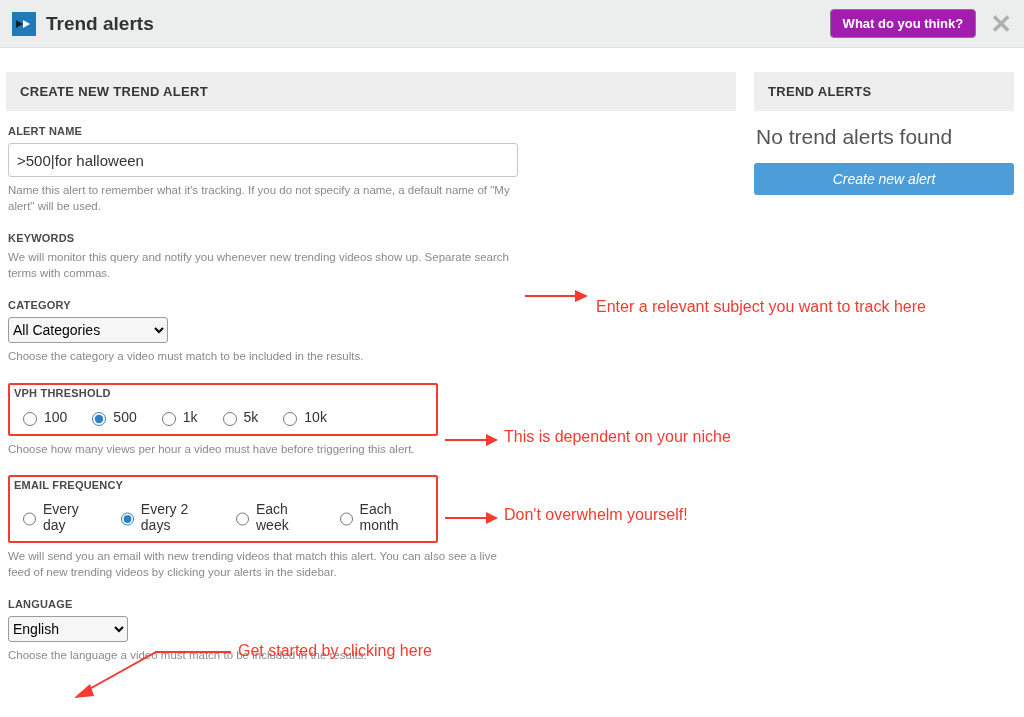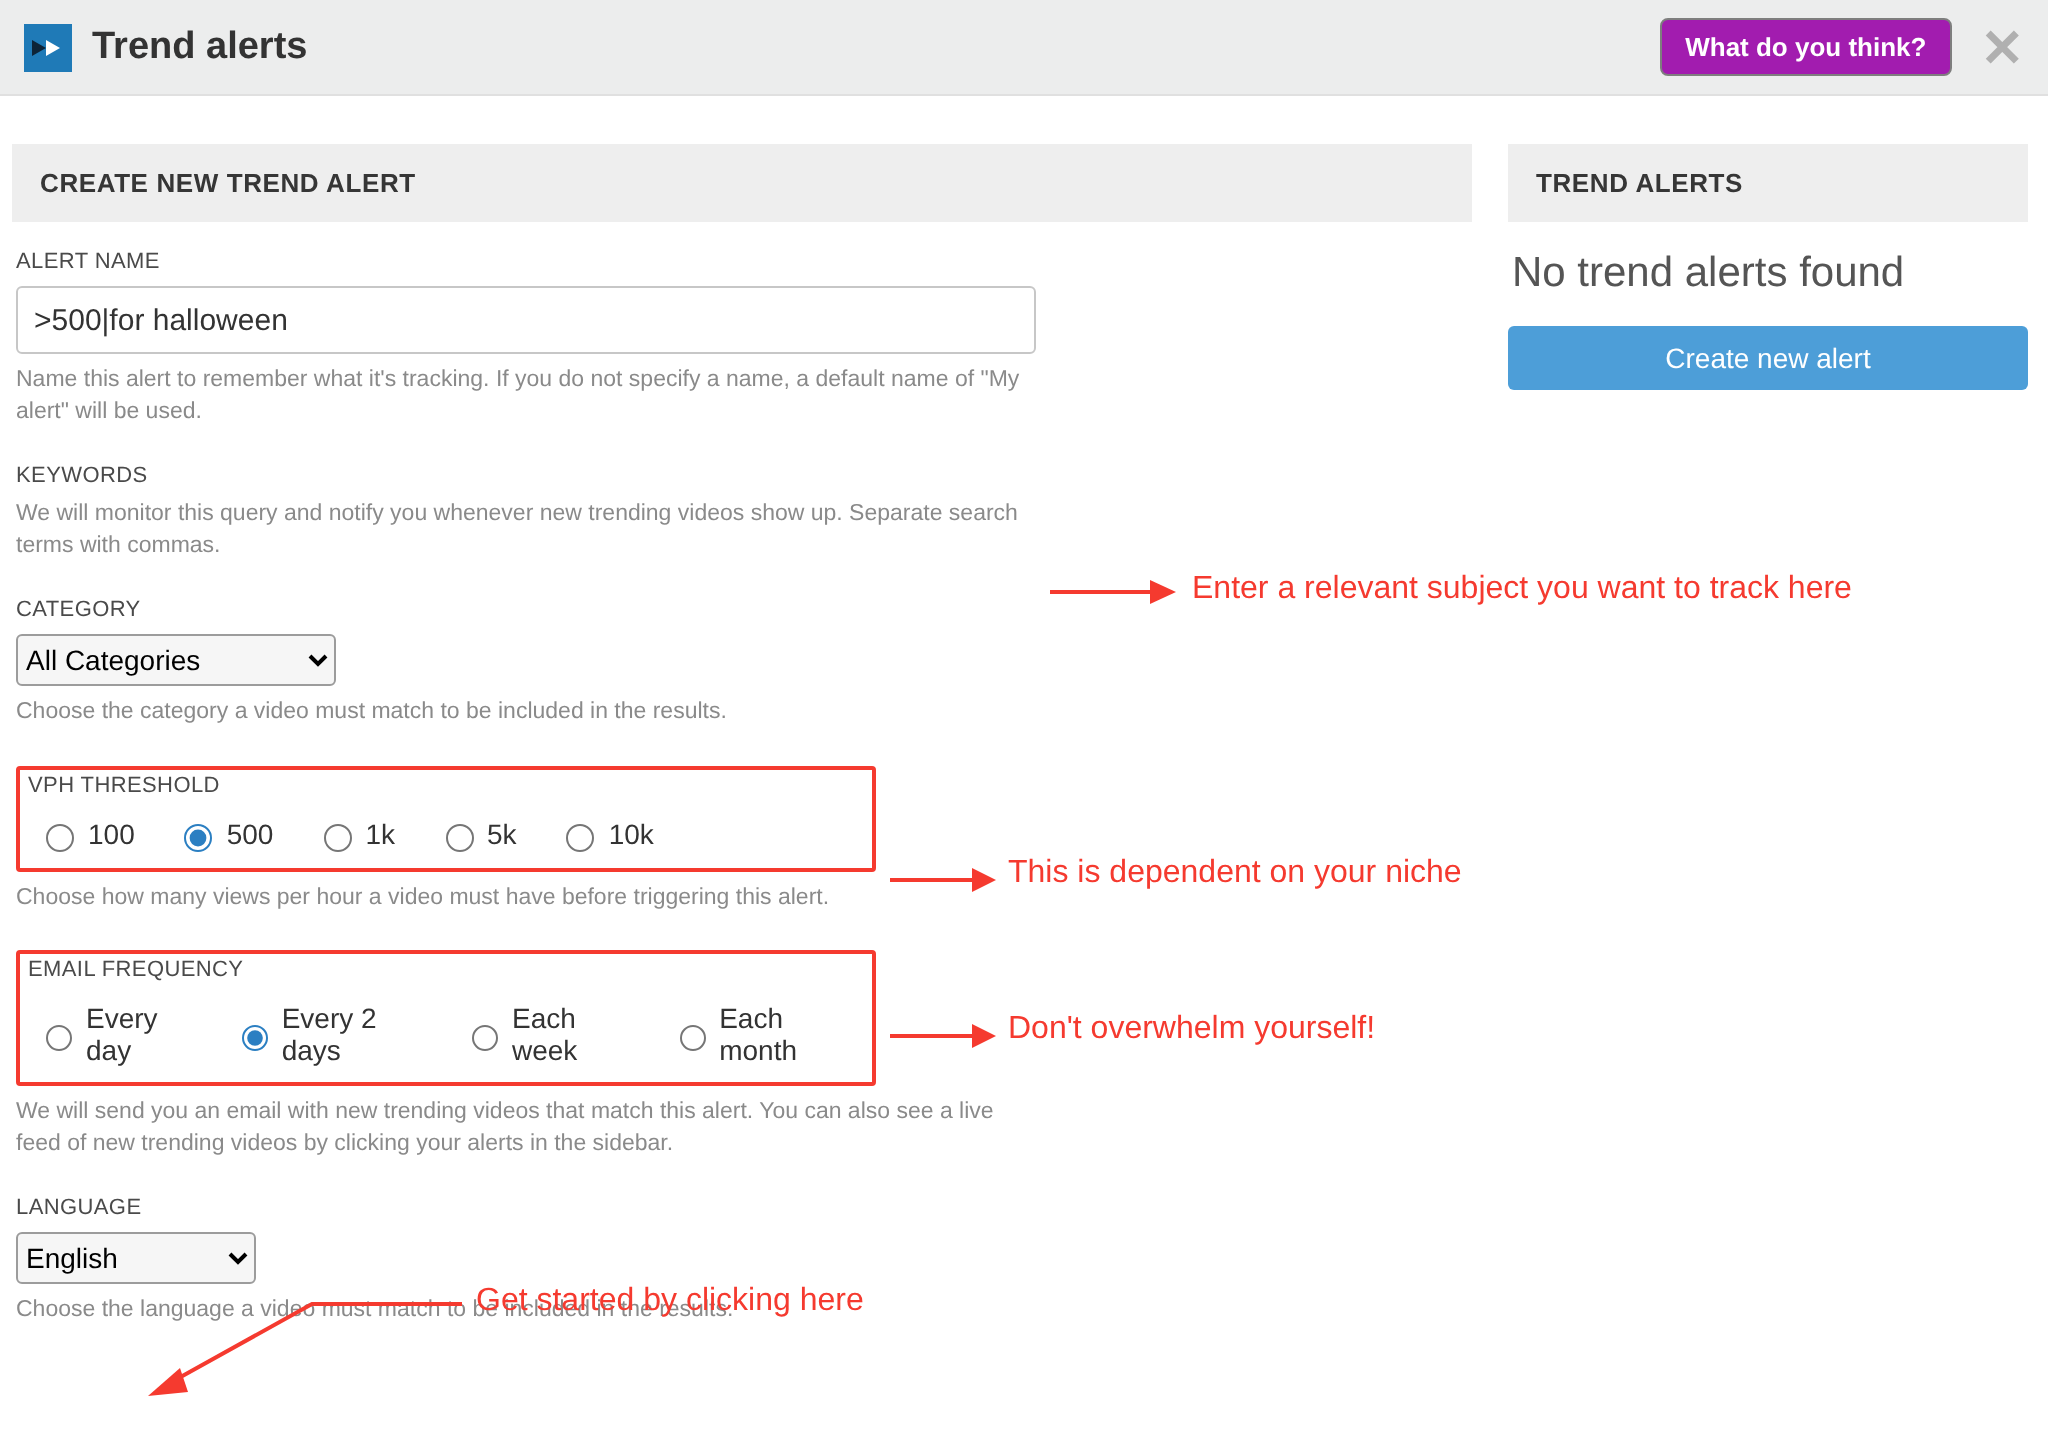--- a/index.html
+++ b/index.html
@@ -65,21 +65,21 @@
     padding: 12px 14px;
     font-size: 13px;
     font-weight: 700;
     letter-spacing: 0.3px;
     color: #363636;
   }
   .form { padding: 14px 2px 0 2px; }
   .field { margin-bottom: 18px; }
   .field-label {
     font-size: 11px;
-    font-weight: 400;
+    font-weight: 700;
     color: #4a4a4a;
     letter-spacing: 0.2px;
     margin-bottom: 6px;
     display: block;
   }
   input[type=text] {
     width: 510px;
     height: 34px;
     padding: 4px 8px;
     border: 1px solid #c7c7c7;
@@ -120,21 +120,21 @@
   }
   .btn-primary {
     background: #4d9ed8;
     color: #fff;
     border: 0;
     border-radius: 3px;
     padding: 10px 18px;
     font-size: 14px;
     cursor: pointer;
   }
-  .btn-primary.wide { width: 100%; text-align: center; padding: 8px 0; }
+  .btn-primary.wide { width: 100%; text-align: center; padding: 8px 0; font-style: italic; }
   .side .empty { font-size: 21px; color: #555; padding: 14px 2px 14px 2px; }
   
   .anno {
     position: absolute;
     color: #f53a2f;
     font-size: 16px;
     font-family: Arial, sans-serif;
     pointer-events: none;
     white-space: nowrap;
   }
@@ -242,21 +242,21 @@
         </select>
         <div class="help">Choose the language a video must match to be included in the results.</div>
       </div>
 
     </div>
 
     <svg class="arrow" style="left:514px; top:214px;" width="70" height="20">
       <line x1="5" y1="10" x2="55" y2="10"></line>
       <polygon points="55,4 68,10 55,16"></polygon>
     </svg>
-    <div class="anno" style="left:590px; top:214px;">Enter a relevant subject you want to track here</div>
+    <div class="anno" style="left:590px; top:226px;">Enter a relevant subject you want to track here</div>
 
     <svg class="arrow" style="left:434px; top:358px;" width="60" height="20">
       <line x1="5" y1="10" x2="46" y2="10"></line>
       <polygon points="46,4 58,10 46,16"></polygon>
     </svg>
     <div class="anno" style="left:498px; top:356px;">This is dependent on your niche</div>
 
     <svg class="arrow" style="left:434px; top:436px;" width="60" height="20">
       <line x1="5" y1="10" x2="46" y2="10"></line>
       <polygon points="46,4 58,10 46,16"></polygon>

